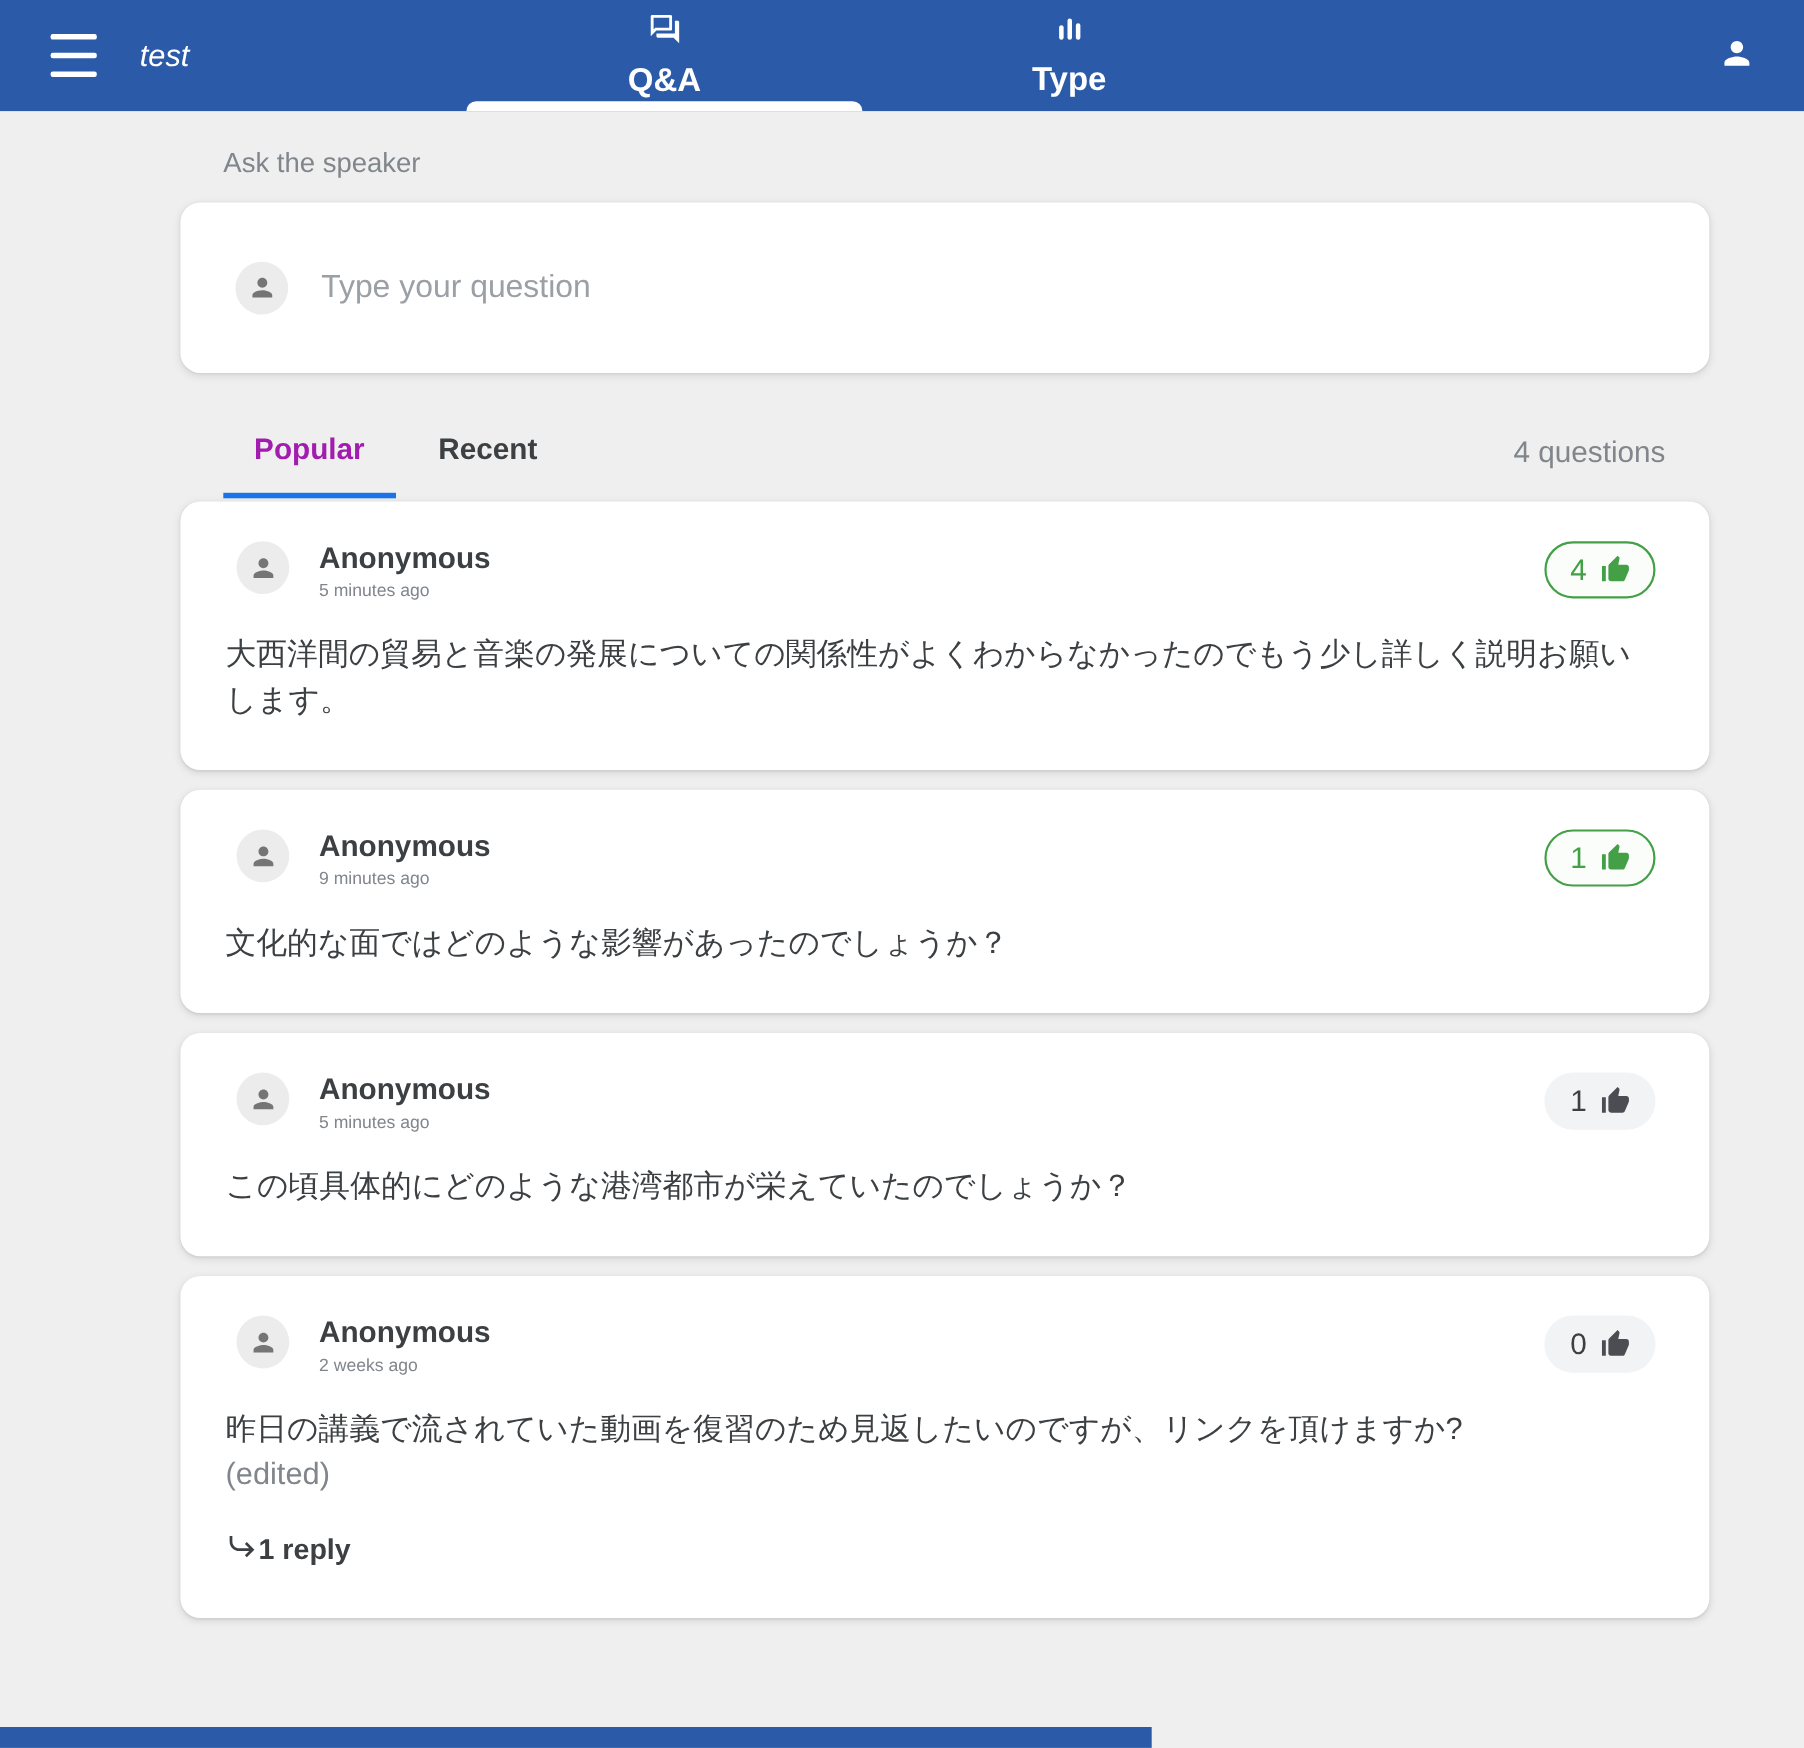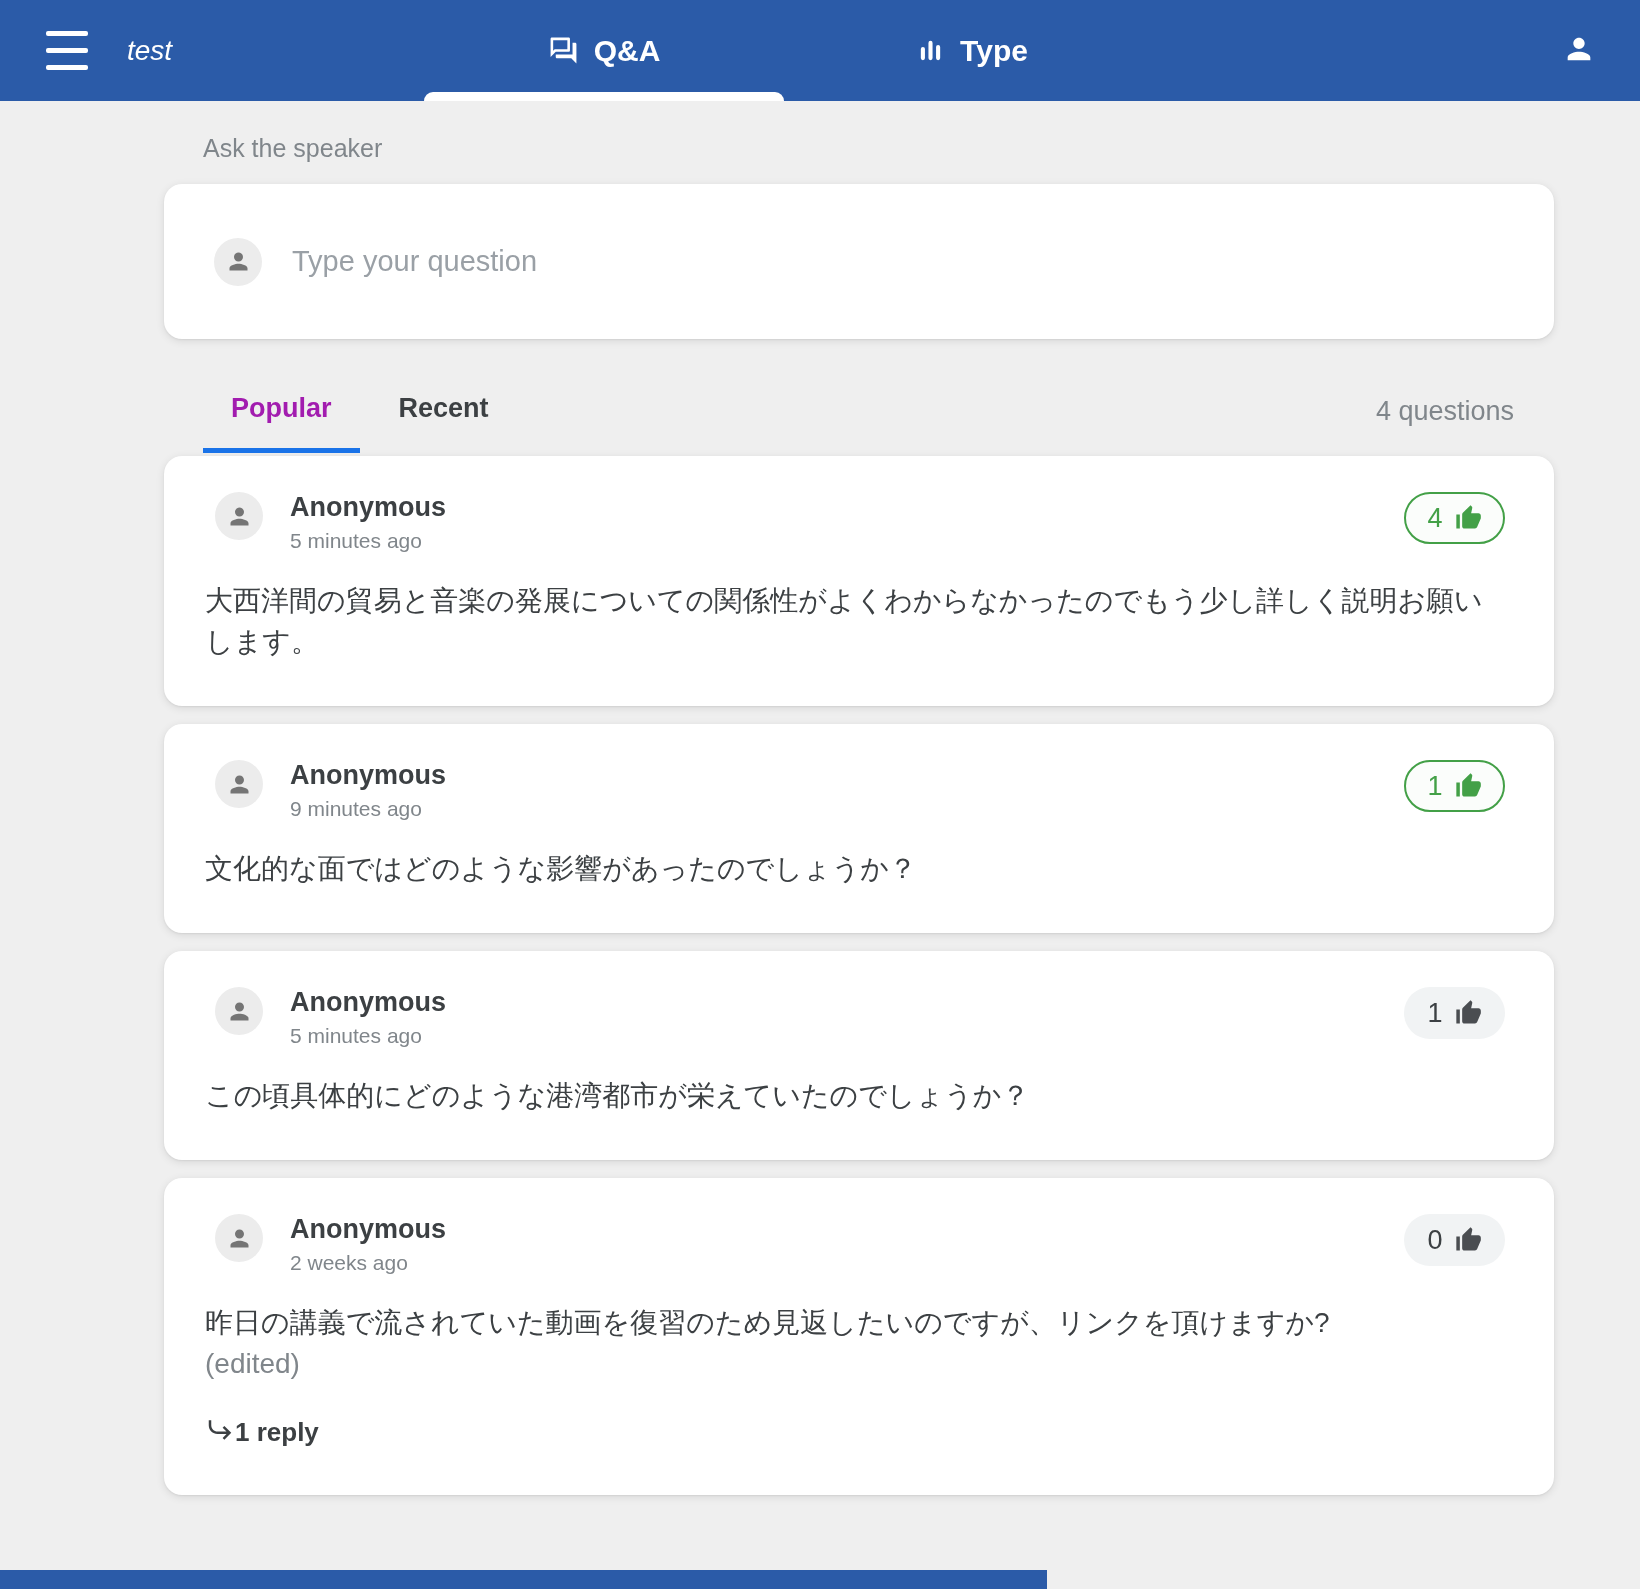--- a/index.html
+++ b/index.html
@@ -23,21 +23,21 @@
   .menu-btn span { display:block; height:5px; background:#fff; border-radius:2px; }
   .event-title {
     position:absolute; left:127px; top:50%; transform:translateY(-50%);
     color:#fff; font-size:28px; font-weight:400;font-style:italic;
   }
   .header-tabs {
     position:absolute; left:420px; top:0; height:101px; display:flex;
   }
   .htab {
     width:368px; height:101px; display:flex; align-items:center; justify-content:center;
-    gap:15px; color:#fff; font-size:30px; font-weight:600; cursor:pointer; position:relative;
+    gap:15px; color:#fff; font-size:30px; font-weight:600; cursor:pointer; position:relative;flex-direction:column;
   }
   .htab svg { display:block; }
   .htab .indicator {
     position:absolute; bottom:0; left:50%; transform:translateX(-50%);
     width:360px; height:9px; background:#fff; border-radius:9px 9px 0 0; display:none;
   }
   .htab.active .indicator { display:block; }
   .profile-btn { position:absolute; right:44px; top:50%; transform:translateY(-50%); cursor:pointer; color:#fff; }
   
   .content { width:1390px; margin-left:164px; }
@@ -63,21 +63,21 @@
     border-bottom:5px solid transparent; cursor:pointer; margin-left:11px; color:#3c4043;
   }
   .ftab:first-child { margin-left:39px; }
   .ftab.active { color:#a21caf; border-bottom-color:#1a73e8; }
   .qcount { margin-left:auto; padding:0 40px 26px 0; font-size:27px; color:#80868b; }
   
   .qcard { padding:36px 49px 44px 51px; margin-bottom:18px; }
   .qhead { display:flex; align-items:flex-start; }
   .qmeta { margin-left:27px; }
   .qauthor { font-size:27px; font-weight:700; color:#3c4043; }
-  .qtime { font-size:21px; color:#80868b; margin-top:6px; }
+  .qtime { font-size:16px; color:#80868b; margin-top:6px; }
   .like-pill {
     margin-left:auto; min-width:101px; height:52px; border-radius:26px;
     display:flex; align-items:center; justify-content:center; gap:11px;
     font-size:27px; font-weight:400; cursor:pointer; padding:0 20px;
     border:none; background:#f1f3f4; color:#3c4043; font-family:"Liberation Sans", sans-serif;
   }
   .like-pill svg { display:block; }
   .like-pill.liked { background:#fbfdfb; border:2px solid #43a047; color:#43a047; }
   .like-pill .thumb { color:#4a4d51; }
   .like-pill.liked .thumb { color:#43a047; }

